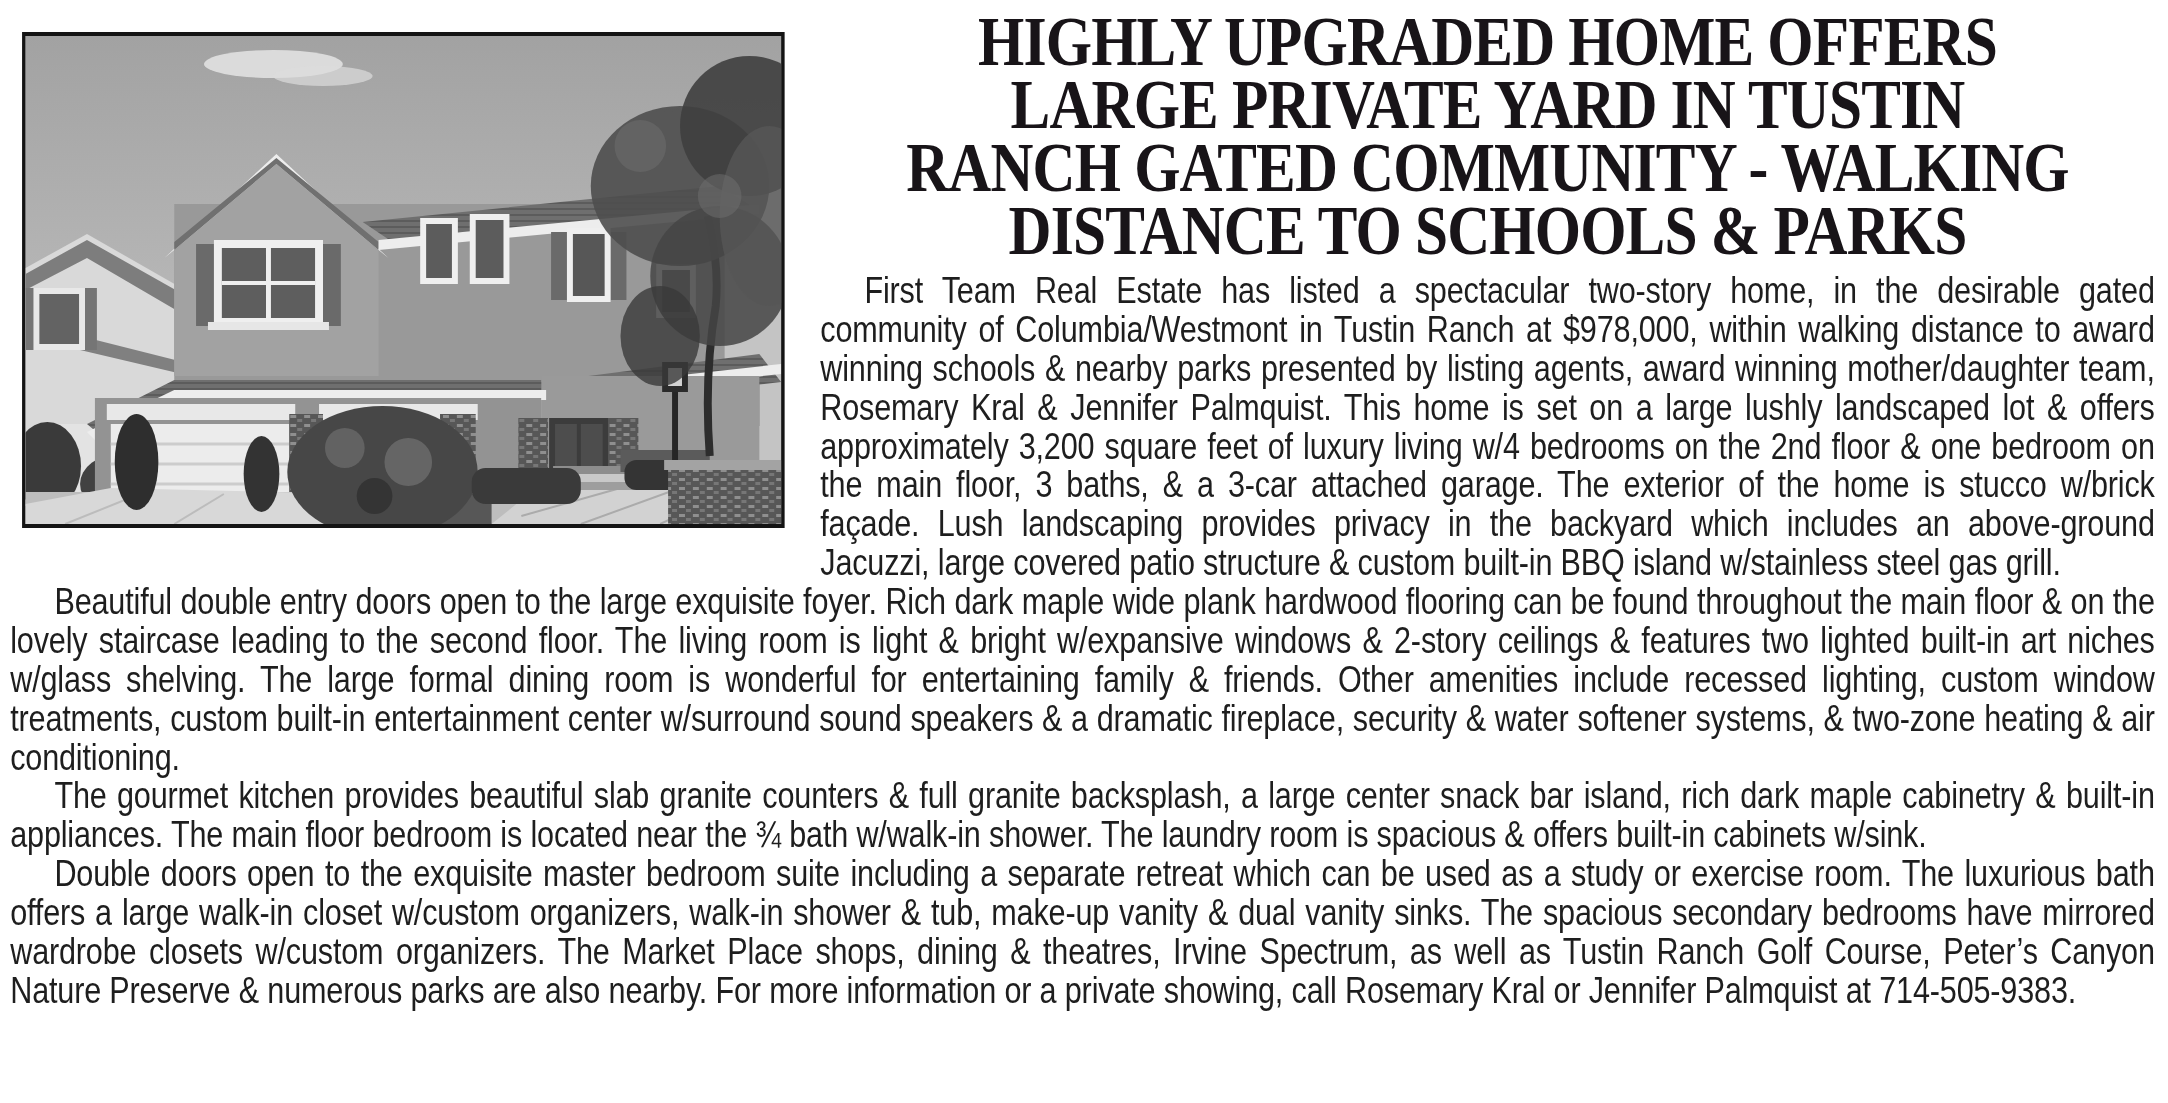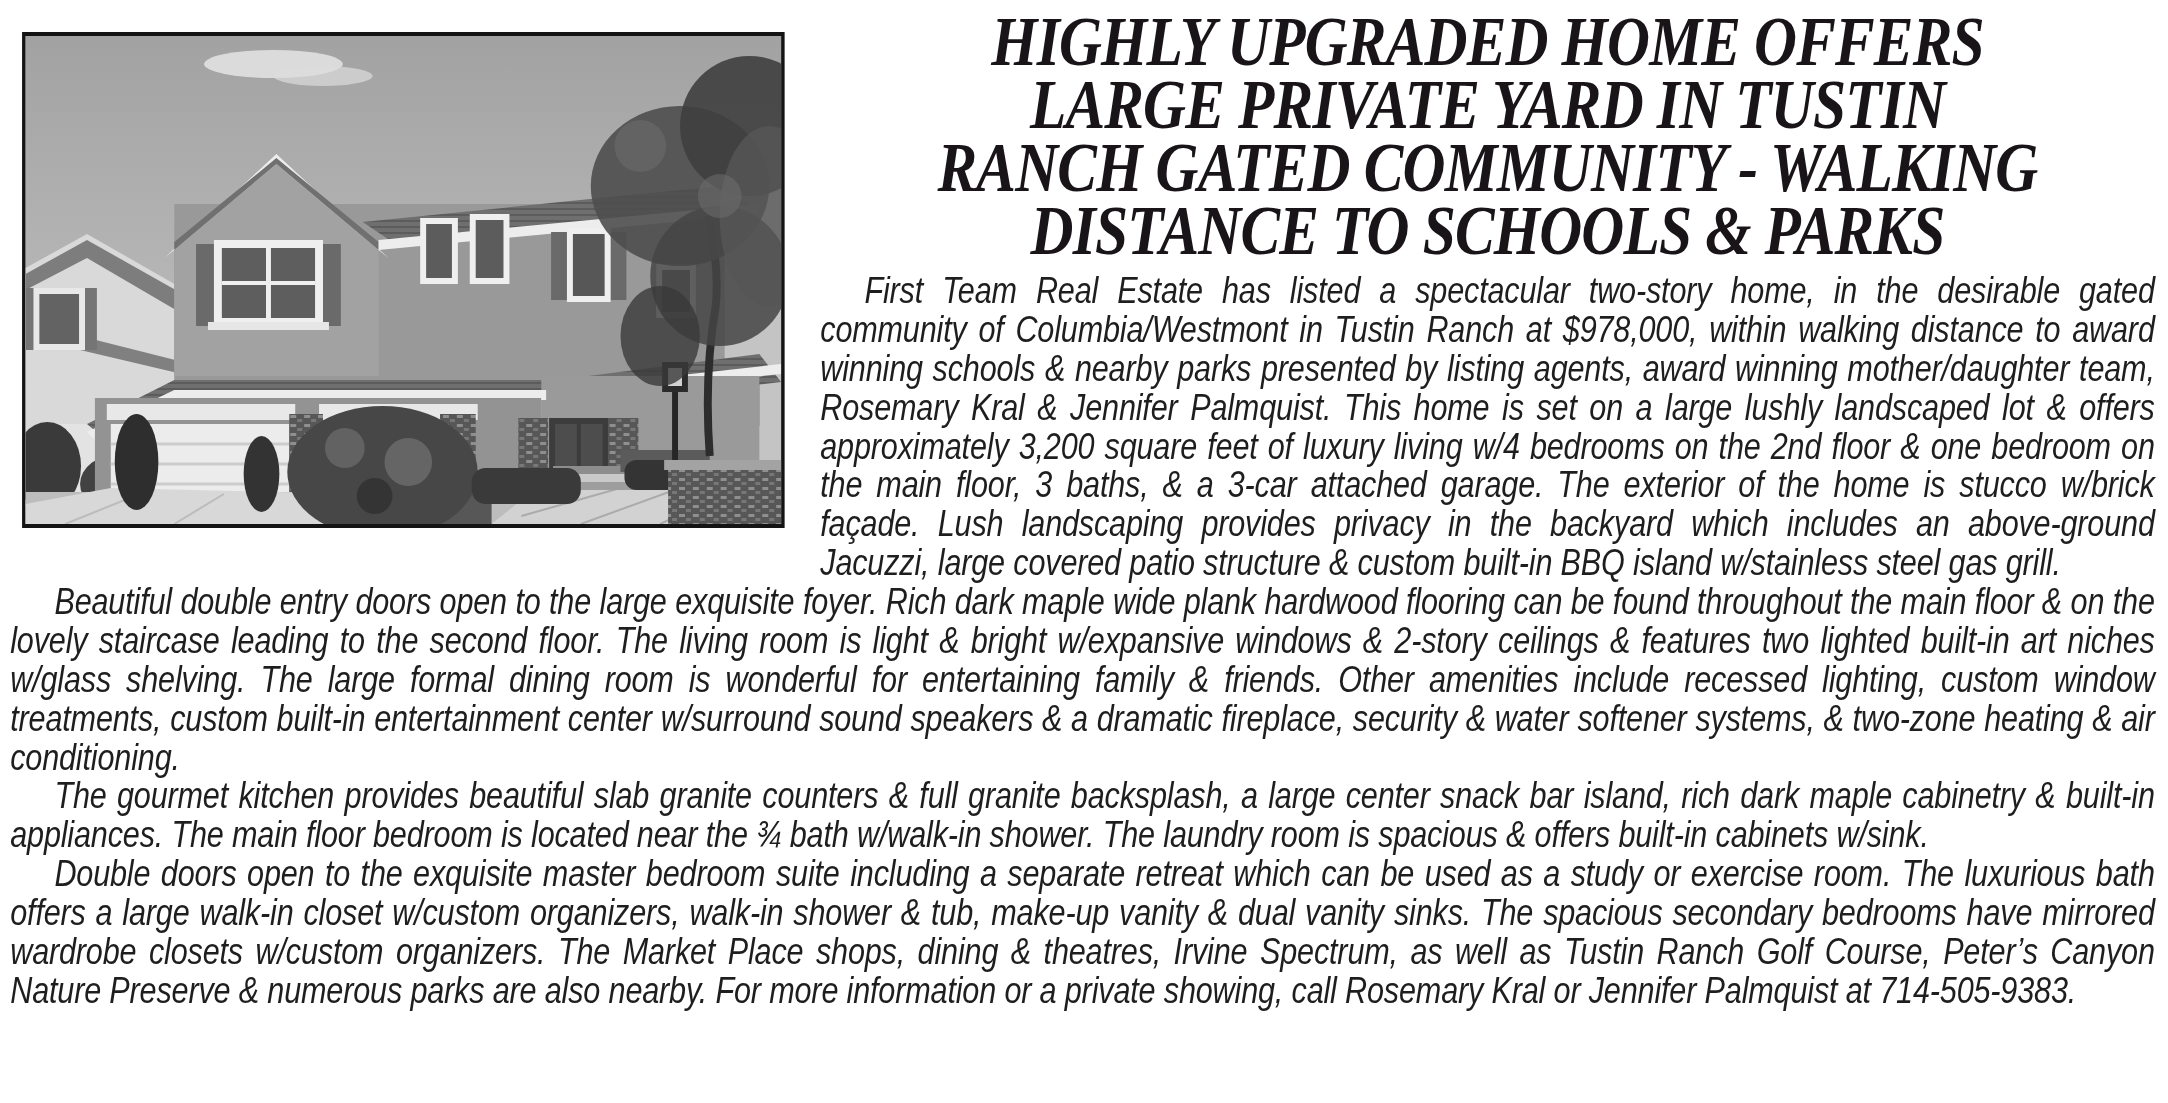--- a/index.html
+++ b/index.html
@@ -2,21 +2,20 @@
 <html><head>
 <meta charset="utf-8">
 <style>
   html, body { margin: 0; padding: 0; background: #ffffff; }
   .page {
     position: relative;
     width: 2168px;
     height: 1073px;
     background: #ffffff;
     overflow: hidden;
-    font-style: italic;
   }
   
   .condense {
     width: 2551px;
     transform: scaleX(0.85);
     transform-origin: 0 0;
   }
   .article {
     padding: 0 16px 0 12px;
     font-family: "Liberation Sans", "DejaVu Sans", sans-serif;

